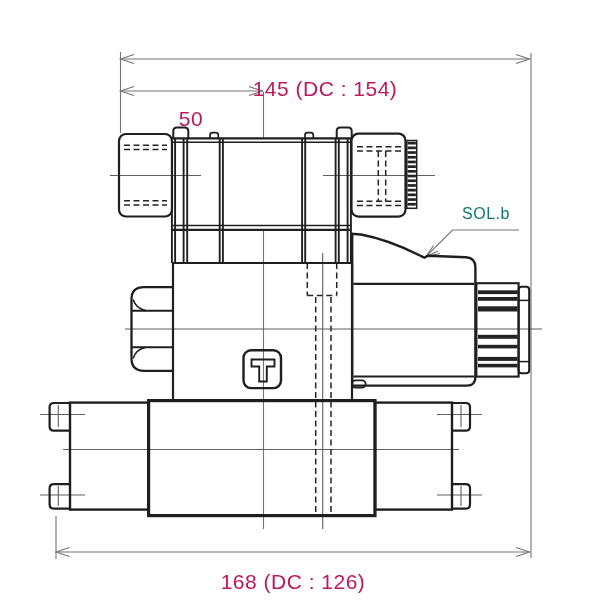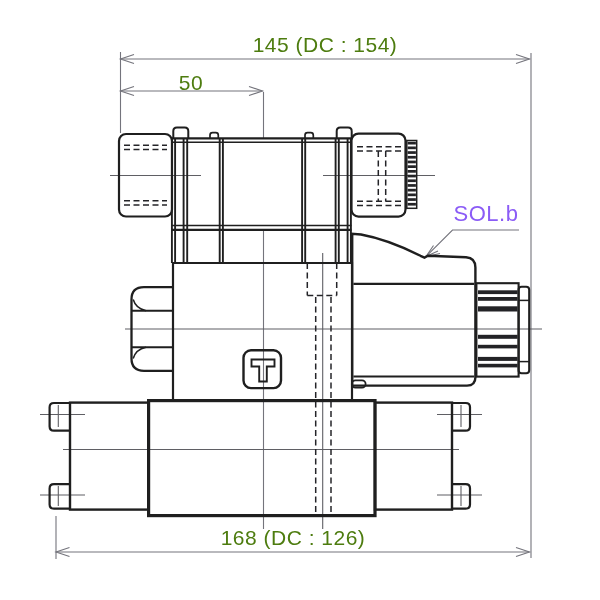--- a/index.html
+++ b/index.html
@@ -1,21 +1,21 @@
 <!DOCTYPE html>
 <html><head>
 <meta charset="utf-8">
 <style>
   html,body{margin:0;padding:0;background:#fff;}
   #stage{position:relative;width:600px;height:600px;background:#ffffff;overflow:hidden;
          font-family:"Liberation Sans", sans-serif;}
   #stage svg{position:absolute;left:0;top:0;}
-  .dim-label{position:absolute;color:#4d7c0f;font-size:21px;line-height:22px;
-             text-align:center;white-space:nowrap;letter-spacing:0.5px;}
-  .sol-label{position:absolute;color:#8b5cf6;font-size:22px;line-height:20px;
+  .dim-label{position:absolute;color:#be185d;font-size:21px;line-height:22px;
+             text-align:center;white-space:nowrap;letter-spacing:0.5px;margin-top:44px;}
+  .sol-label{position:absolute;color:#0f766e;font-size:16px;line-height:20px;
              text-align:center;white-space:nowrap;letter-spacing:0.5px;}
   .ln   {stroke:#1f1f1f;fill:none;}
   .thin {stroke:#74747c;stroke-width:1.1;fill:none;}
   .cl   {stroke:#5f5f64;stroke-width:1.1;fill:none;}
   .hid  {stroke:#242428;stroke-width:1.5;fill:none;stroke-dasharray:6 3.5;}
   .bar  {fill:#232326;stroke:none;}
 </style>
 </head>
 <body>
 
@@ -183,18 +183,18 @@
       <rect class="ln" x="375" y="402.6" width="77" height="107" stroke-width="2.4"></rect>
       <path class="ln" stroke-width="2.2" d="M70,403 H54 Q49.6,403 49.6,407.2 V426.4 Q49.6,430.6 54,430.6 H70"></path>
       <path class="ln" stroke-width="2.2" d="M70,484.2 H54 Q49.6,484.2 49.6,488.4 V504.4 Q49.6,508.6 54,508.6 H70"></path>
       <path class="ln" stroke-width="2.2" d="M452,403 H465.6 Q470,403 470,407.2 V426.4 Q470,430.6 465.6,430.6 H452"></path>
       <path class="ln" stroke-width="2.2" d="M452,484.2 H465.6 Q470,484.2 470,488.4 V504.4 Q470,508.6 465.6,508.6 H452"></path>
     </g>
   </svg>
 
   <div class="dim-label" style="left:195px;top:34px;width:260px;">145 (DC : 154)</div>
 
-  <div class="dim-label" style="left:141px;top:72px;width:100px;">50</div>
+  <div class="dim-label" style="left:141px;top:64px;width:100px;">50</div>
 
   <div class="dim-label" style="left:163px;top:527px;width:260px;">168 (DC : 126)</div>
 
   <div class="sol-label" style="left:446px;top:204px;width:80px;">SOL.b</div>
 </div>
 
 </body></html>

